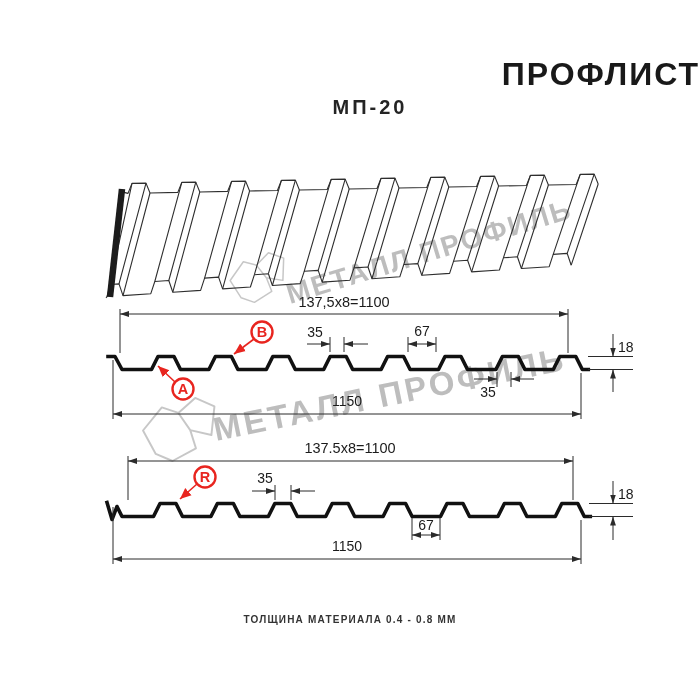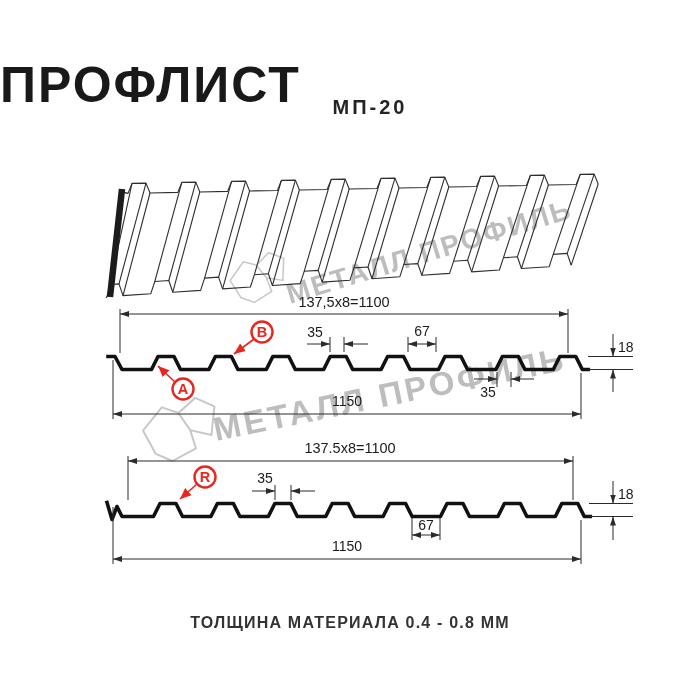--- a/index.html
+++ b/index.html
@@ -1,23 +1,23 @@
 <!DOCTYPE html>
 <html><head>
 <meta charset="utf-8">
 <style>
   html,body{margin:0;padding:0;background:#ffffff;}
   .page{position:relative;width:700px;height:700px;background:#fff;overflow:hidden;
         font-family:"Liberation Sans","DejaVu Sans",sans-serif;}
-  .title{position:absolute;top:56px;left:0;width:700px;text-align:left;
-         font-size:50px;font-weight:800;letter-spacing:2px;color:#191919;}
+  .title{position:absolute;top:56px;left:0;width:700px;text-align:right;
+         font-size:32px;font-weight:800;letter-spacing:2px;color:#191919;}
   .subtitle{position:absolute;top:96px;left:0;width:700px;text-align:center;
          font-size:20px;font-weight:700;letter-spacing:3px;color:#242424;margin-left:20px;}
   .footer{position:absolute;top:614px;left:0;width:700px;text-align:center;
-         font-size:16px;font-weight:700;letter-spacing:1.2px;color:#333;}
+         font-size:10px;font-weight:700;letter-spacing:1.2px;color:#333;}
   svg{position:absolute;left:0;top:0;}
   .t3d{stroke:#2e2e2e;stroke-width:1.1;fill:none;stroke-linejoin:round;}
   .t3d-edge{stroke:#1c1c1c;stroke-width:6.5;fill:none;}
   .prof{stroke:#111;stroke-width:3.6;fill:none;stroke-linejoin:round;stroke-linecap:square;}
   .dim line{stroke:#2b2b2b;stroke-width:1;}
   .dimtxt{font-family:"Liberation Sans","DejaVu Sans",sans-serif;font-size:14px;fill:#1b1b1b;}
   .dimf{font-size:14.5px;}
   .mid{text-anchor:middle;}
   .redl{stroke:#e8251f;stroke-width:1.6;fill:none;}
   .redc{stroke:#e8251f;stroke-width:2.4;fill:none;}

